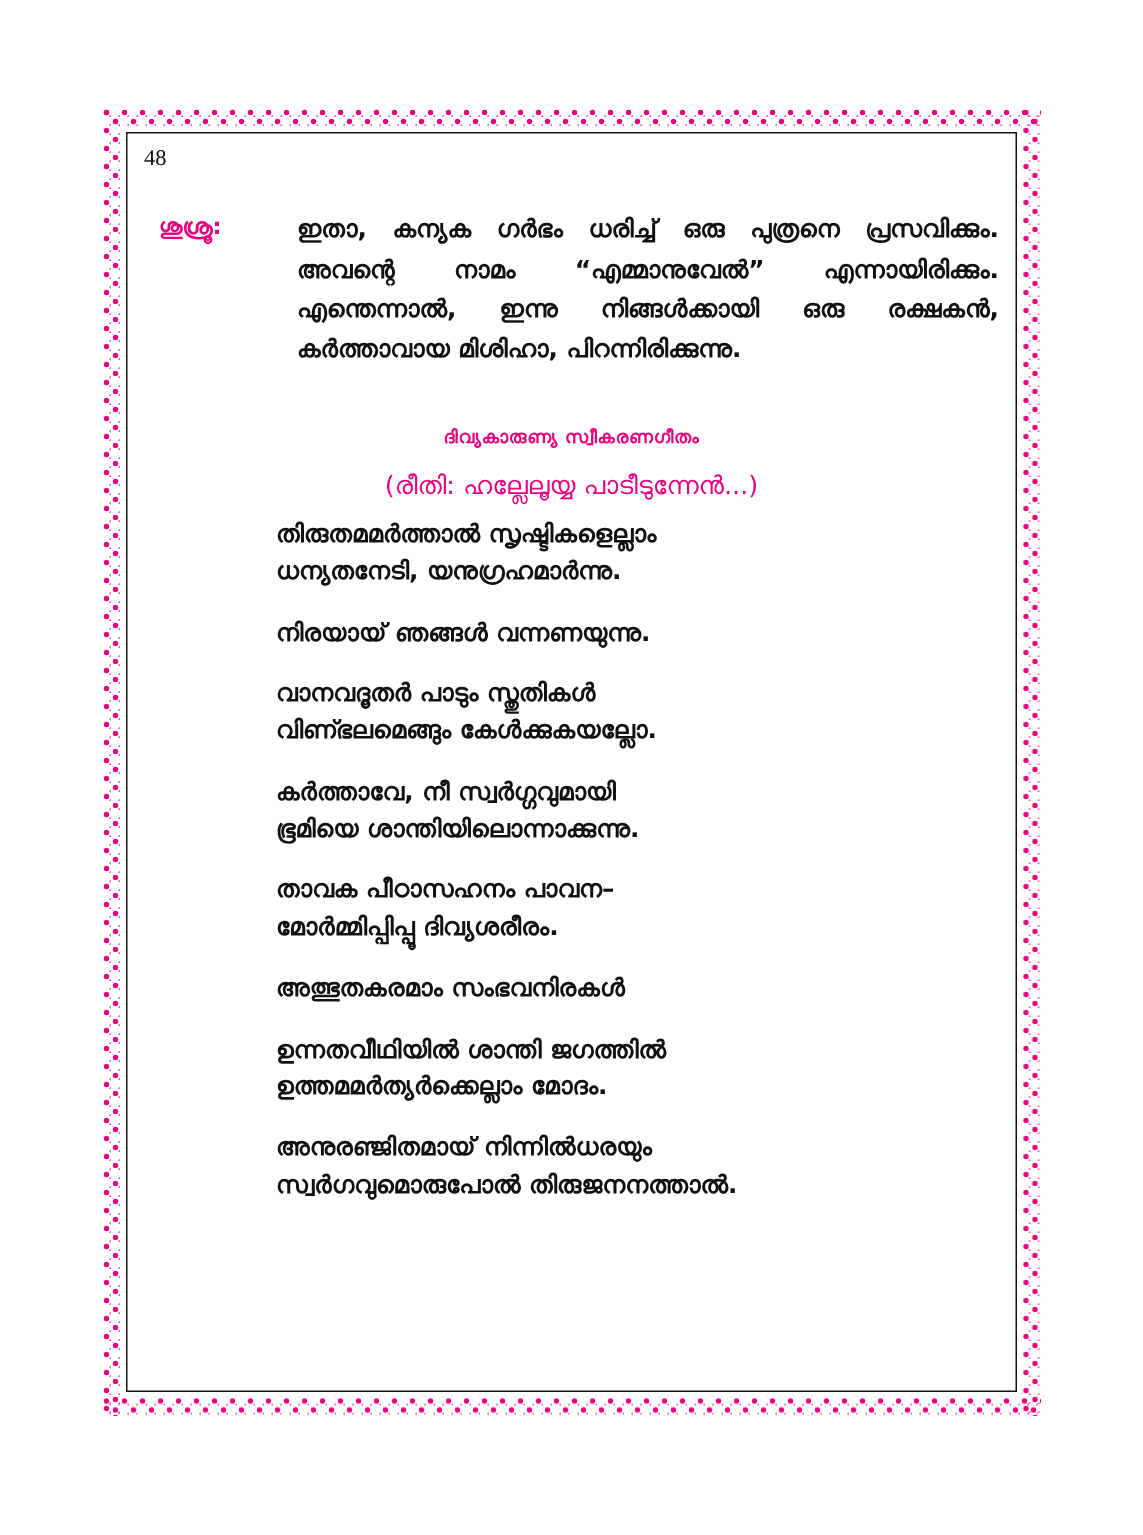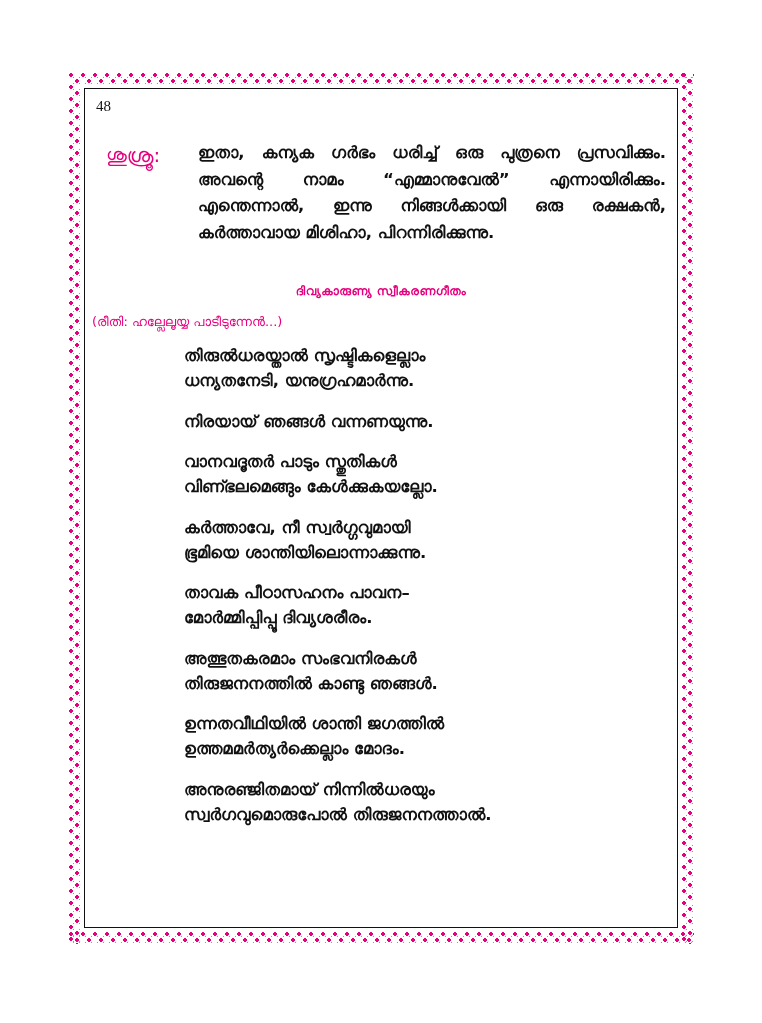--- a/index.html
+++ b/index.html
@@ -98,22 +98,22 @@
   .response-block {
     position: absolute;
     left: 14px;
     top: 48px;
     width: 560px;
     display: flex;
     align-items: flex-start;
   }
   .speaker-label {
     color: #e6007e;
-    font-size: 20px;
-    font-weight: normal;
+    font-size: 15px;
+    font-weight: bold;
     width: 92px;
     flex: 0 0 92px;
     line-height: 1.55;
   }
   .response-text {
     color: #111111;
     font-size: 16.5px;
     line-height: 1.62;
     text-align: justify;
     flex: 1 1 auto;
@@ -129,22 +129,23 @@
     color: #e6007e;
     font-size: 12px;
     font-weight: bold;
     letter-spacing: 0.5px;
   }
   .song-tune {
     position: absolute;
     left: 0;
     top: 222px;
     width: 578px;
+    text-align: center;
     color: #e6007e;
-    font-size: 13px;
+    font-size: 17px;
   }
 
   .verses {
     position: absolute;
     left: 92px;
     top: 252px;
     width: 470px;
   }
   .verse {
     margin-bottom: 16px;
@@ -178,21 +179,21 @@
       <div class="speaker-label ml">ശുശ്രൂ:</div>
       <div class="response-text ml">ഇതാ, കന്യക ഗർഭം ധരിച്ച് ഒരു പുത്രനെ പ്രസവിക്കും. അവന്റെ നാമം “എമ്മാനുവേൽ” എന്നായിരിക്കും. എന്തെന്നാൽ, ഇന്നു നിങ്ങൾക്കായി ഒരു രക്ഷകൻ, കർത്താവായ മിശിഹാ, പിറന്നിരിക്കുന്നു.</div>
     </div>
 
     <div class="song-title ml">ദിവ്യകാരുണ്യ സ്വീകരണഗീതം</div>
     <div class="song-tune ml">(രീതി: ഹല്ലേലൂയ്യ പാടീടുന്നേൻ...)</div>
 
     <div class="verses">
 
       <div class="verse">
-        <div class="verse-line ml">തിരുൽധരയ്താൽ സൃഷ്ടികളെല്ലാം</div>
+        <div class="verse-line ml">തിരുതമമർത്താൽ സൃഷ്ടികളെല്ലാം</div>
         <div class="verse-line ml">ധന്യതനേടി, യനുഗ്രഹമാർന്നു.</div>
       </div>
 
       <div class="verse">
         <div class="verse-line ml">നിരയായ് ഞങ്ങൾ വന്നണയുന്നു.</div>
       </div>
 
       <div class="verse">
         <div class="verse-line ml">വാനവദൂതർ പാടും സ്തുതികൾ</div>
         <div class="verse-line ml">വിണ്ഭലമെങ്ങും കേൾക്കുകയല്ലോ.</div>
@@ -204,21 +205,20 @@
       </div>
 
 
       <div class="verse">
         <div class="verse-line ml">താവക പീഠാസഹനം പാവന–</div>
         <div class="verse-line ml">മോർമ്മിപ്പിപ്പൂ ദിവ്യശരീരം.</div>
       </div>
 
       <div class="verse">
         <div class="verse-line ml">അത്ഭുതകരമാം സംഭവനിരകൾ</div>
-        <div class="verse-line ml">തിരുജനനത്തിൽ കാണ്ടു ഞങ്ങൾ.</div>
       </div>
 
       <div class="verse">
         <div class="verse-line ml">ഉന്നതവീഥിയിൽ ശാന്തി ജഗത്തിൽ</div>
         <div class="verse-line ml">ഉത്തമമർത്യർക്കെല്ലാം മോദം.</div>
       </div>
 
       <div class="verse">
         <div class="verse-line ml">അനുരഞ്ജിതമായ് നിന്നിൽധരയും</div>
         <div class="verse-line ml">സ്വർഗവുമൊരുപോൽ തിരുജനനത്താൽ.</div>

